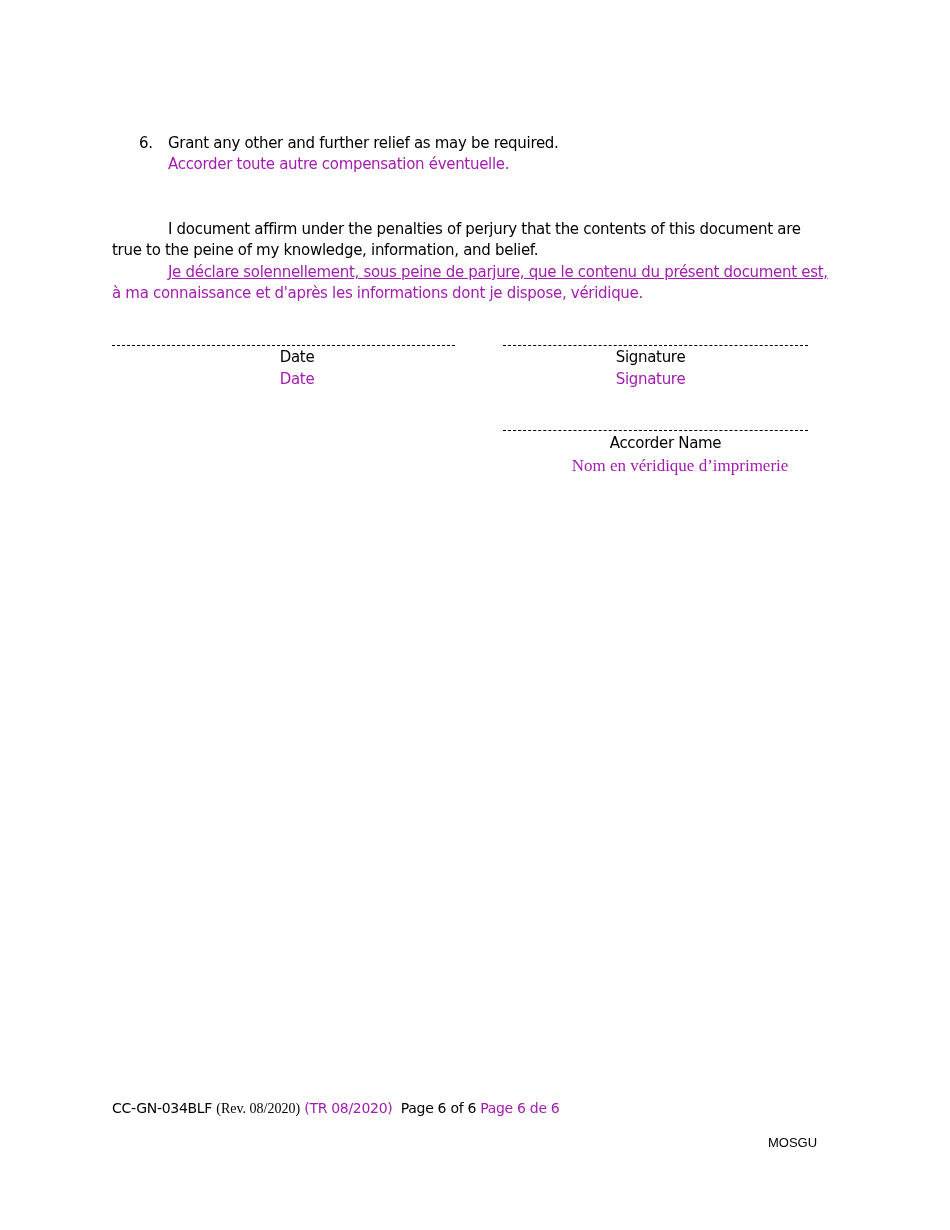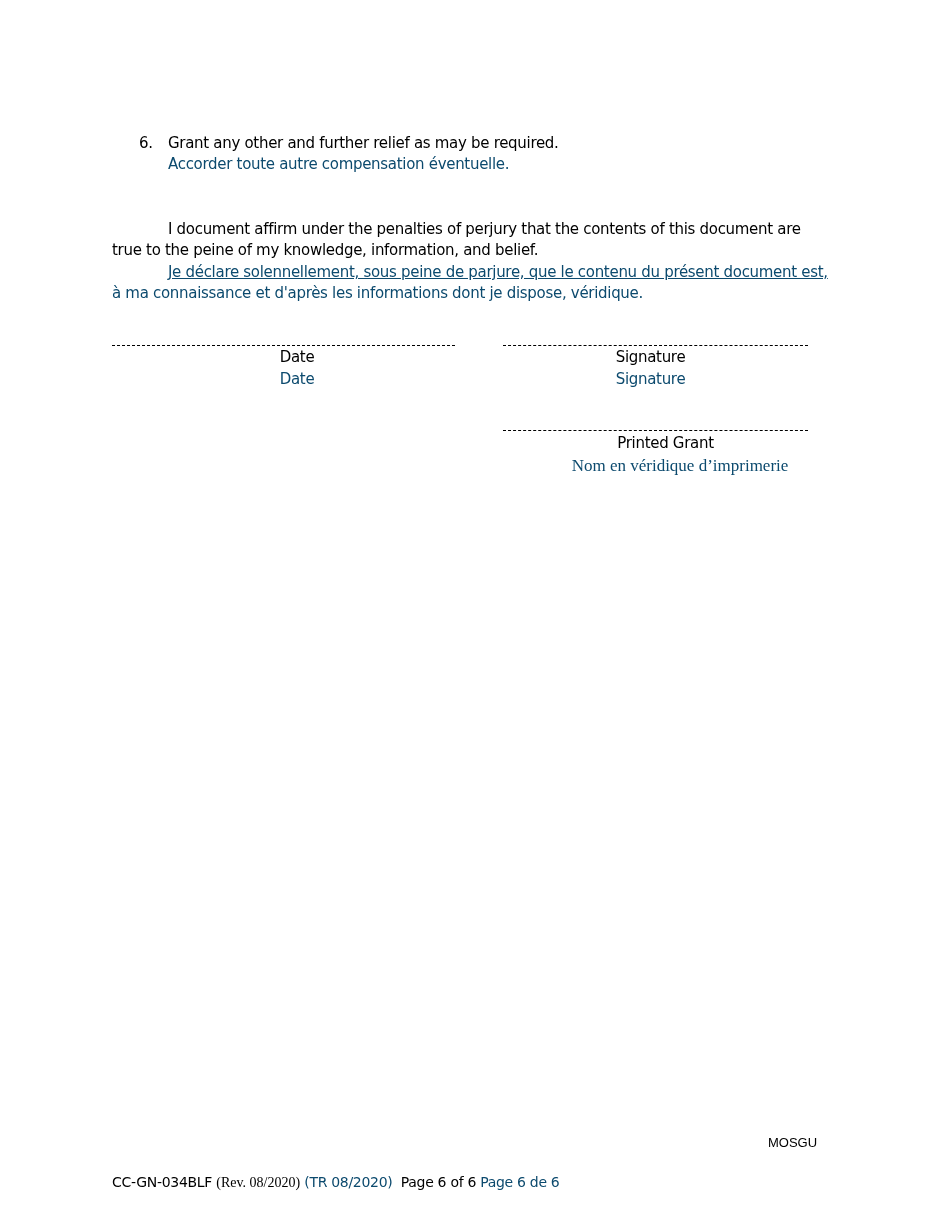--- a/index.html
+++ b/index.html
@@ -15,21 +15,21 @@
       font-family: "DejaVu Sans", sans-serif;
       color: #000000;
     }
     .cond {
       font-family: "DejaVu Sans", sans-serif;
       font-size: 15px;
       transform-origin: left top;
       white-space: nowrap;
       letter-spacing: -0.3px;
     }
-    .red { color: #0c4a6e; }
+    .red { color: #a21caf; }
     .abs { position: absolute; }
 
     .item-num { left: 139px; top: 134px; }
     .item-en { left: 168px; top: 134px; }
     .item-fr { left: 168px; top: 155px; }
 
     .aff-en-1 { left: 168px; top: 220px; }
     .aff-en-2 { left: 112px; top: 241px; }
     .aff-fr-1 { left: 168px; top: 263px; text-decoration: underline; }
     .aff-fr-2 { left: 112px; top: 284px; }
@@ -58,21 +58,21 @@
     .name-fr {
       left: 540px; width: 280px; top: 456px;
       font-family: "Liberation Serif", serif;
       font-size: 17px;
       letter-spacing: 0;
     }
 
     .footer {
       position: absolute;
       left: 112px;
-      top: 1174px;
+      top: 1100px;
       font-size: 14px;
       white-space: nowrap;
       letter-spacing: -0.3px;
     }
     .footer .rev {
       font-family: "Liberation Serif", serif;
       font-size: 14px;
       letter-spacing: 0;
     }
     .footer-right {
@@ -99,21 +99,21 @@
 
   <div class="sig-line line-date"></div>
   <span class="center-label date-en">Date</span>
   <span class="center-label date-fr red">Date</span>
 
   <div class="sig-line line-sig"></div>
   <span class="center-label sig-en">Signature</span>
   <span class="center-label sig-fr red">Signature</span>
 
   <div class="sig-line line-name"></div>
-  <span class="center-label name-en">Printed Grant</span>
+  <span class="center-label name-en">Accorder Name</span>
   <span class="center-label name-fr red">Nom en véridique d’imprimerie</span>
 
   <div class="footer">
     <span>CC-GN-034BLF</span>
     <span class="rev">(Rev. 08/2020)</span>
     <span class="red">(TR 08/2020)</span>
     &nbsp;<span>Page 6 of 6</span>
     <span class="red">Page 6 de 6</span>
   </div>
   <span class="footer-right">MOSGU</span>

